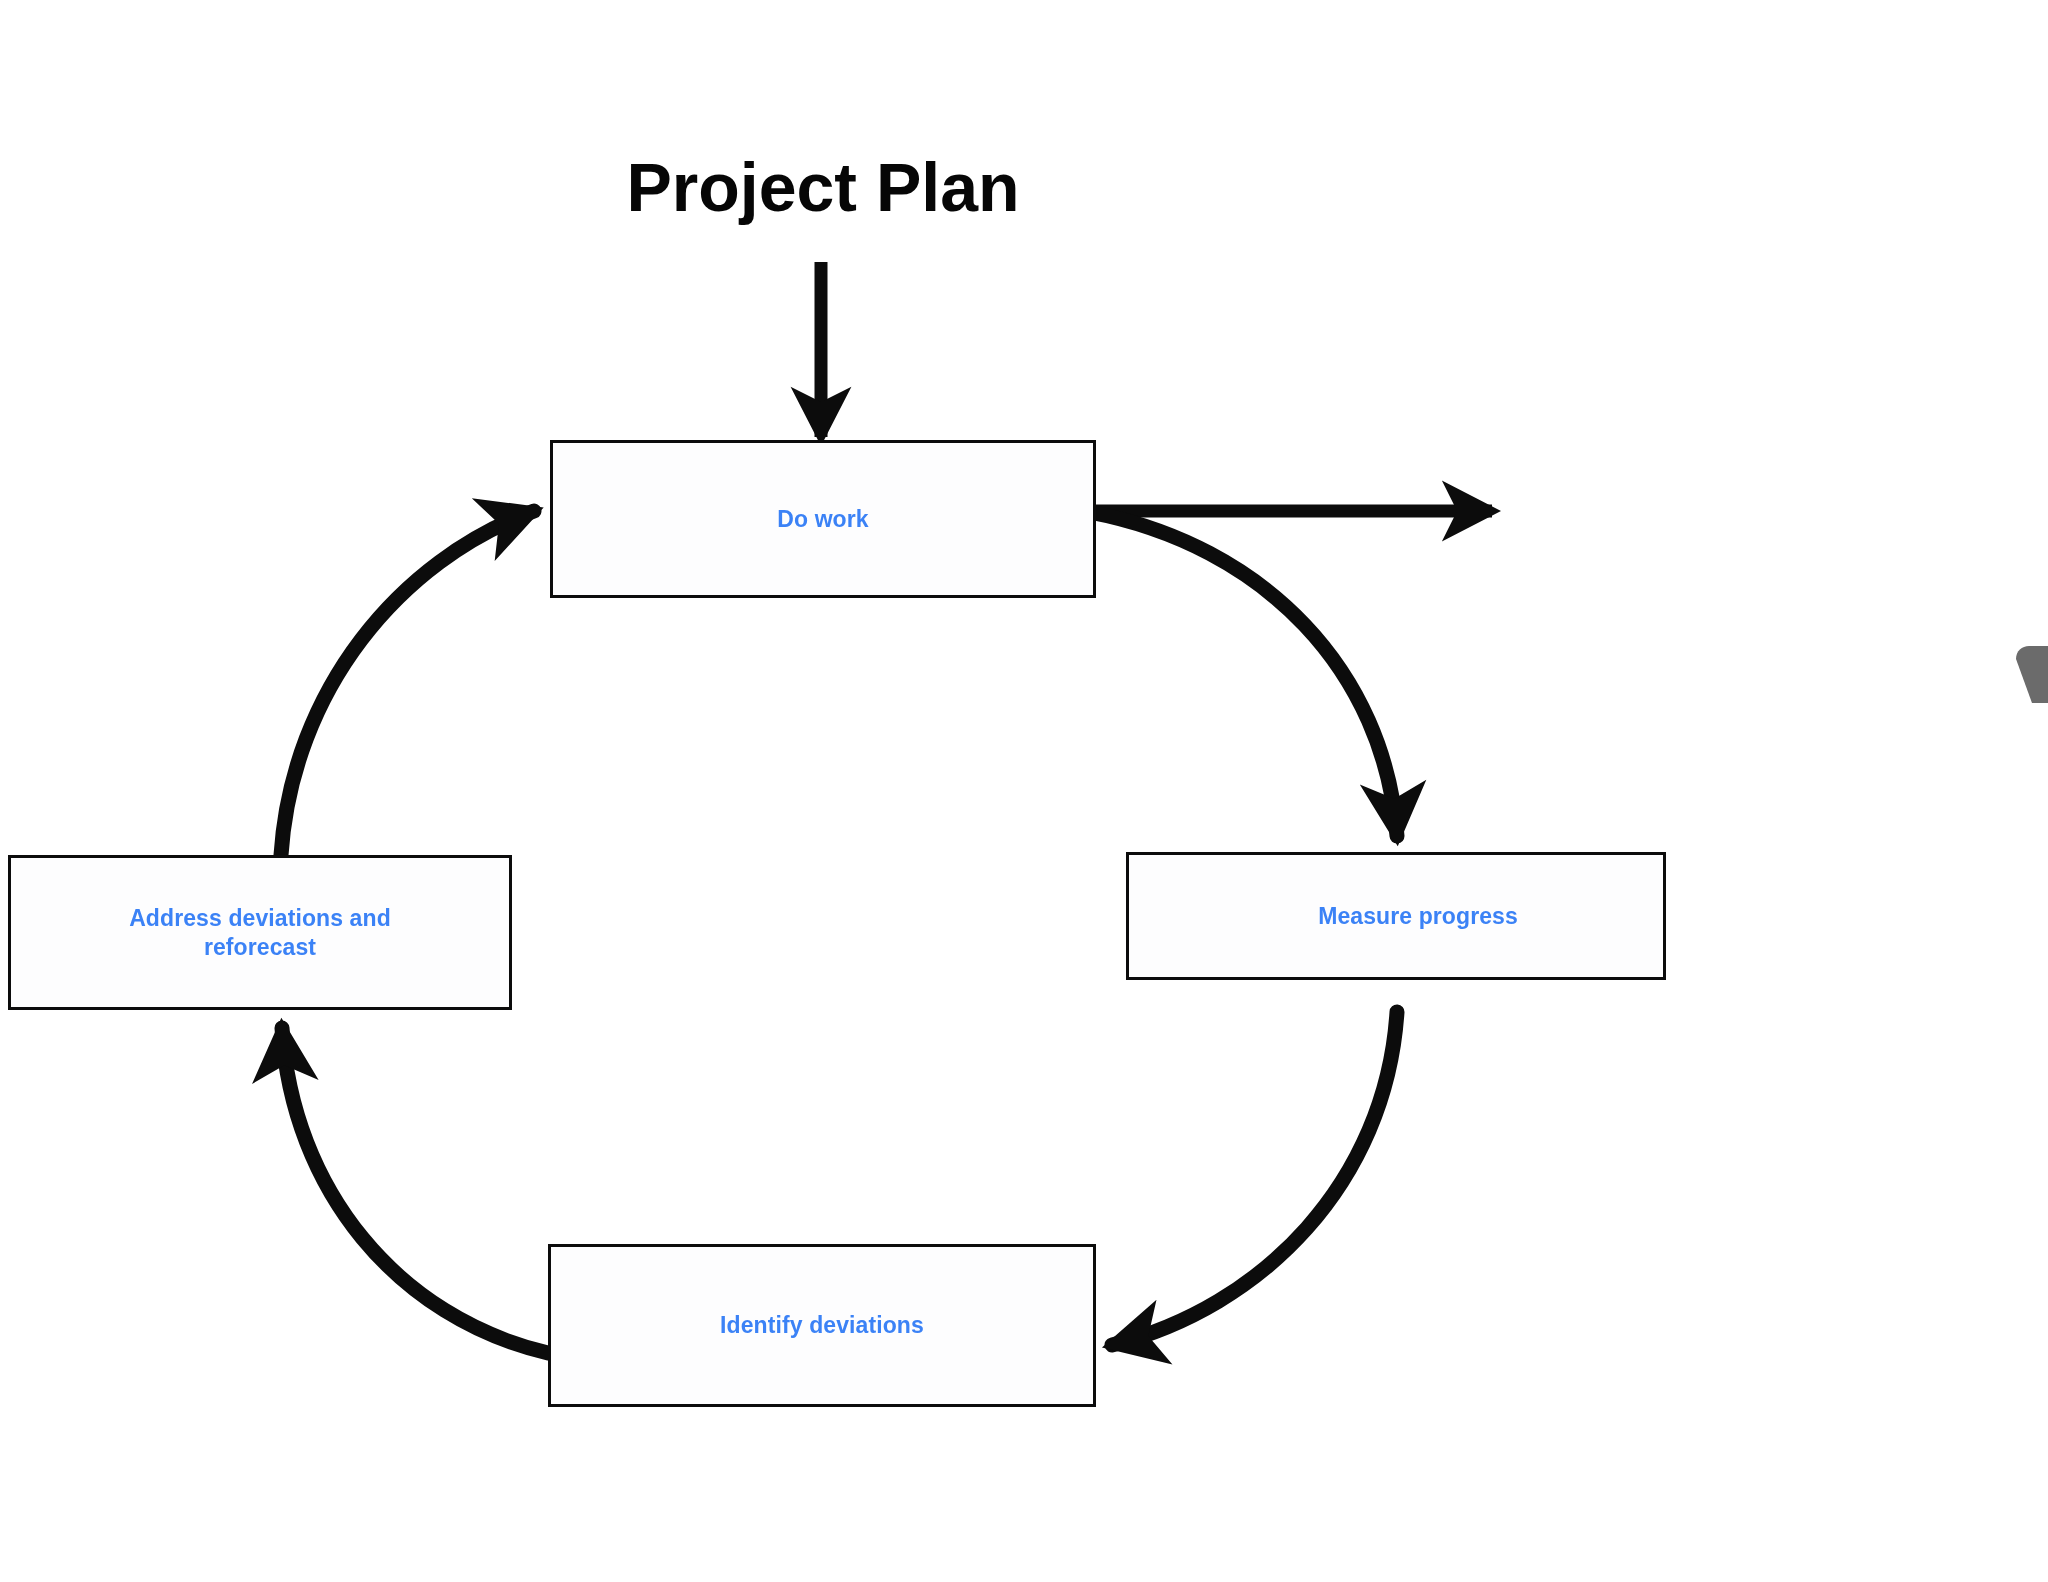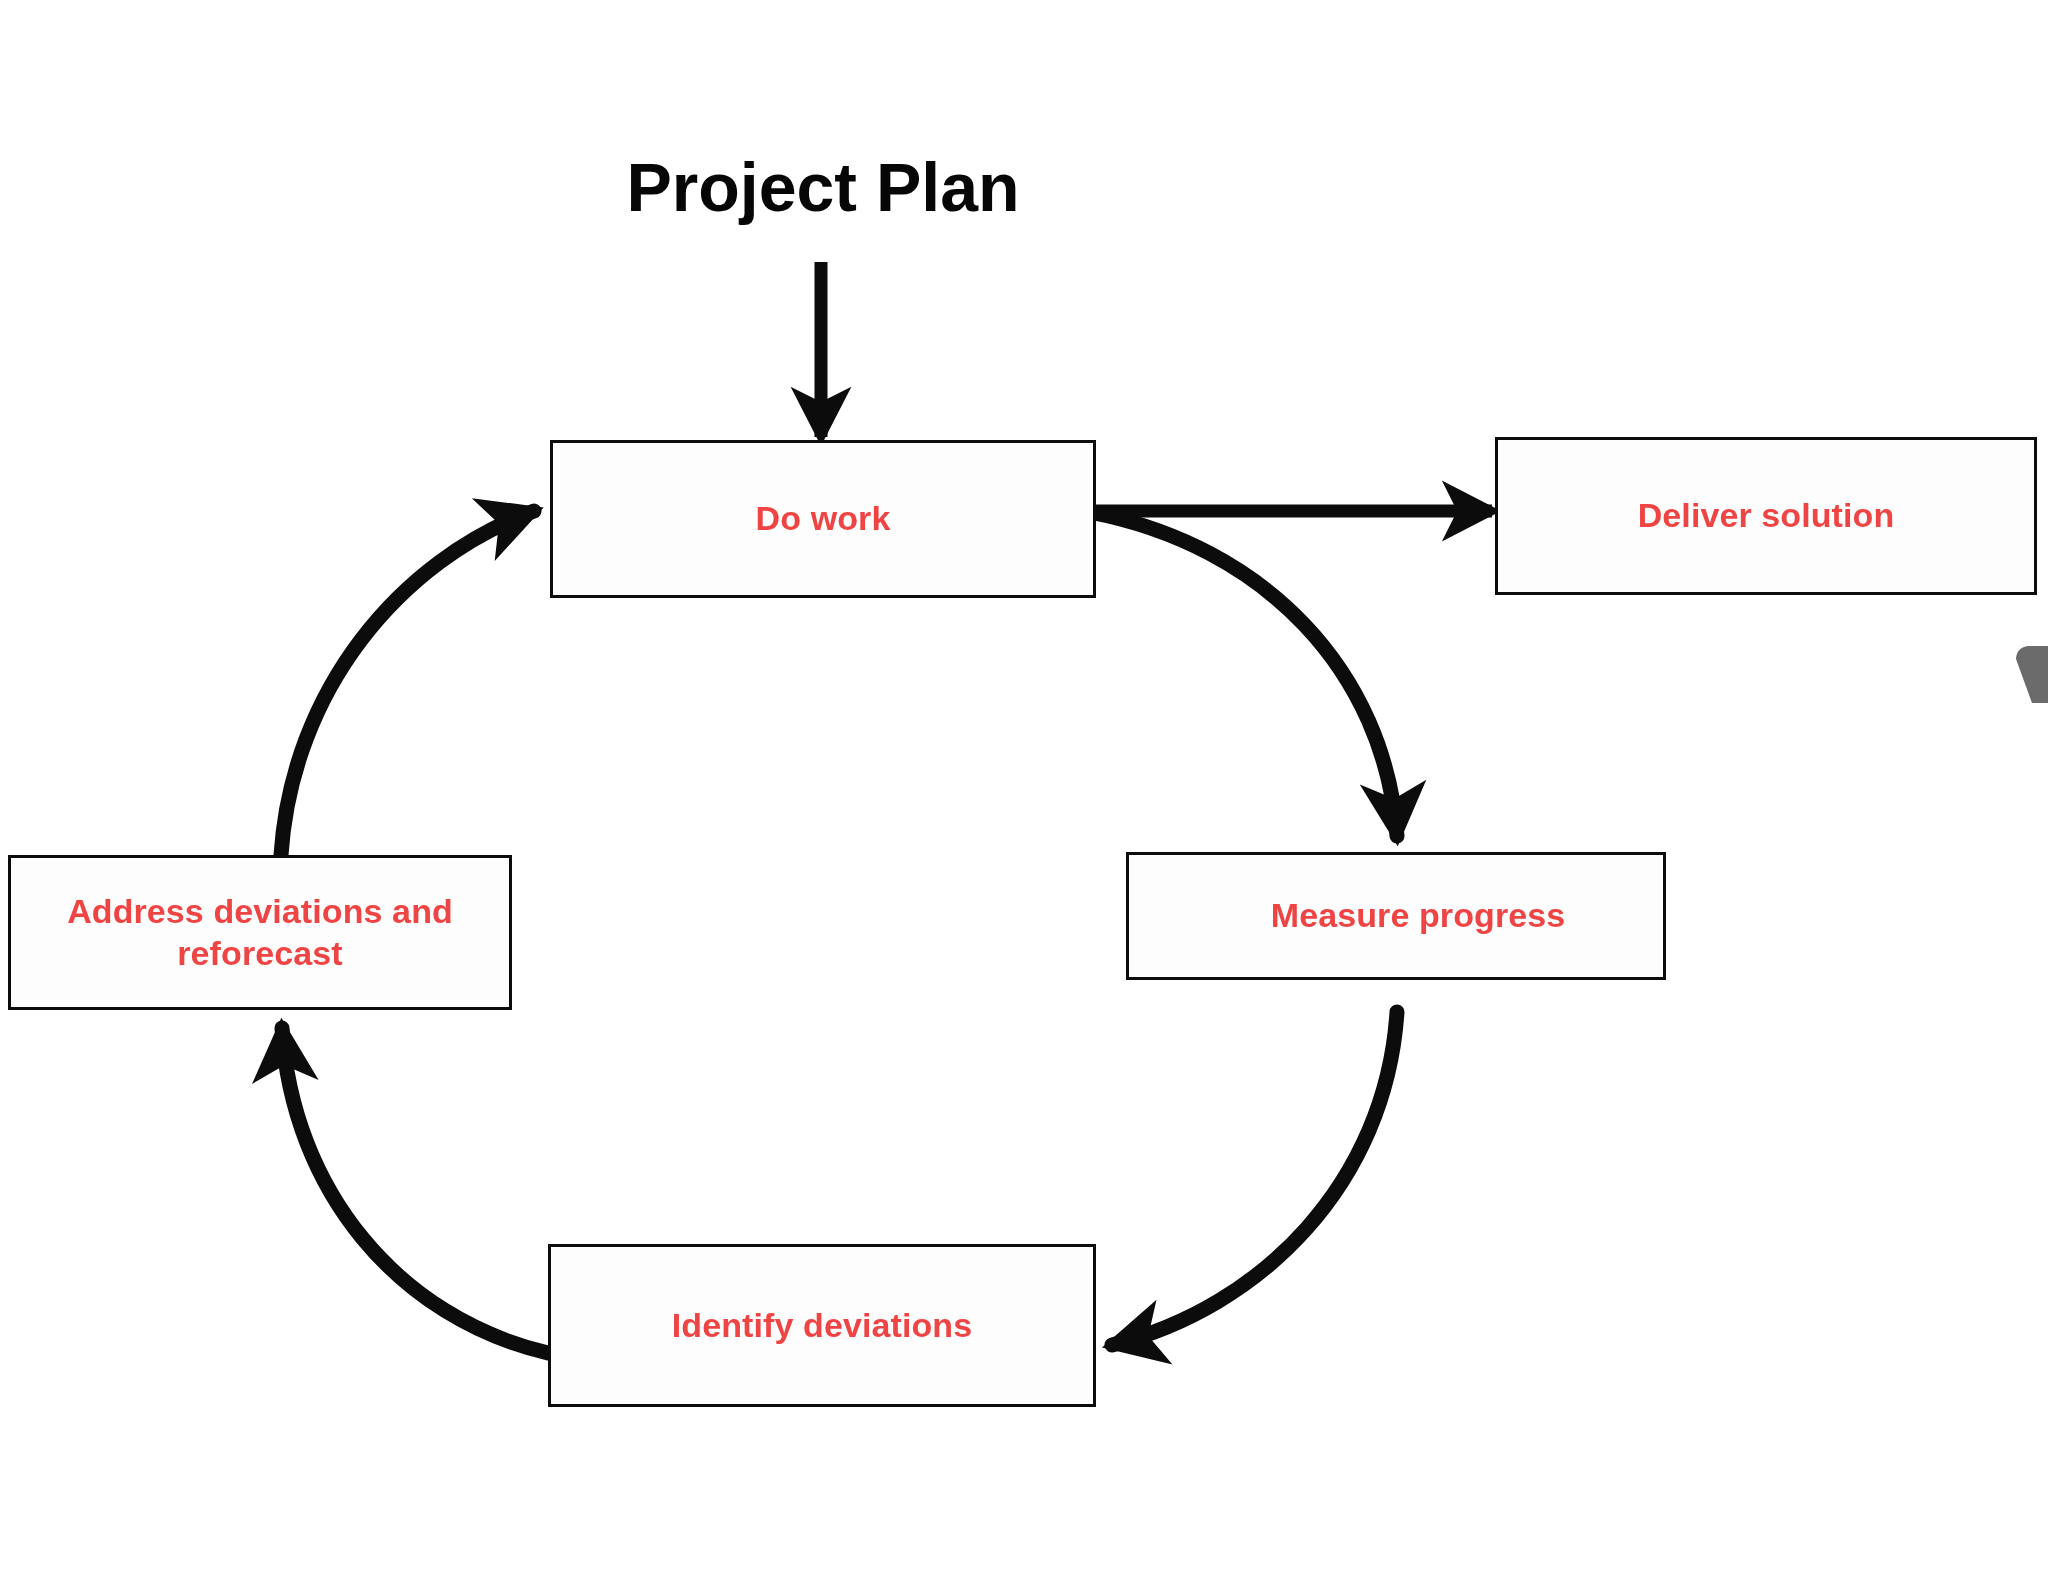--- a/index.html
+++ b/index.html
@@ -33,23 +33,23 @@
     background: #fdfdfe;
     border: 3px solid #0c0c0c;
     display: flex;
     align-items: center;
     justify-content: center;
     text-align: center;
   }
   .node-label {
     font-family: "Liberation Sans", sans-serif;
     font-weight: bold;
-    font-size: 34px;
+    font-size: 23px;
     line-height: 1.22;
-    color: #ef4444;
+    color: #3b82f6;
     letter-spacing: 0.1px;
     padding: 0 14px;
     white-space: pre-line;
   }
   #box-do-work     { left: 550px;  top: 440px;  width: 546px; height: 158px; }
   #box-deliver     { left: 1495px; top: 437px;  width: 542px; height: 158px; }
   #box-measure     { left: 1126px; top: 852px;  width: 540px; height: 128px; padding-left: 44px; }
   #box-address     { left: 8px;    top: 855px;  width: 504px; height: 155px; }
   #box-identify    { left: 548px;  top: 1244px; width: 548px; height: 163px; }
 
@@ -101,23 +101,20 @@
 
     <path d="M 281 855 C 292 690 400 560 534 511" fill="none" stroke="#0c0c0c" stroke-width="15" stroke-linecap="round" marker-end="url(#arrow-curve)"></path>
   </svg>
 
   <div id="title-project-plan">Project Plan</div>
 
   <div class="node-box" id="box-do-work">
     <span class="node-label">Do work</span>
   </div>
 
-  <div class="node-box" id="box-deliver">
-    <span class="node-label">Deliver solution</span>
-  </div>
 
   <div class="node-box" id="box-measure">
     <span class="node-label">Measure progress</span>
   </div>
 
   <div class="node-box" id="box-identify">
     <span class="node-label">Identify deviations</span>
   </div>
 
   <div class="node-box" id="box-address">

